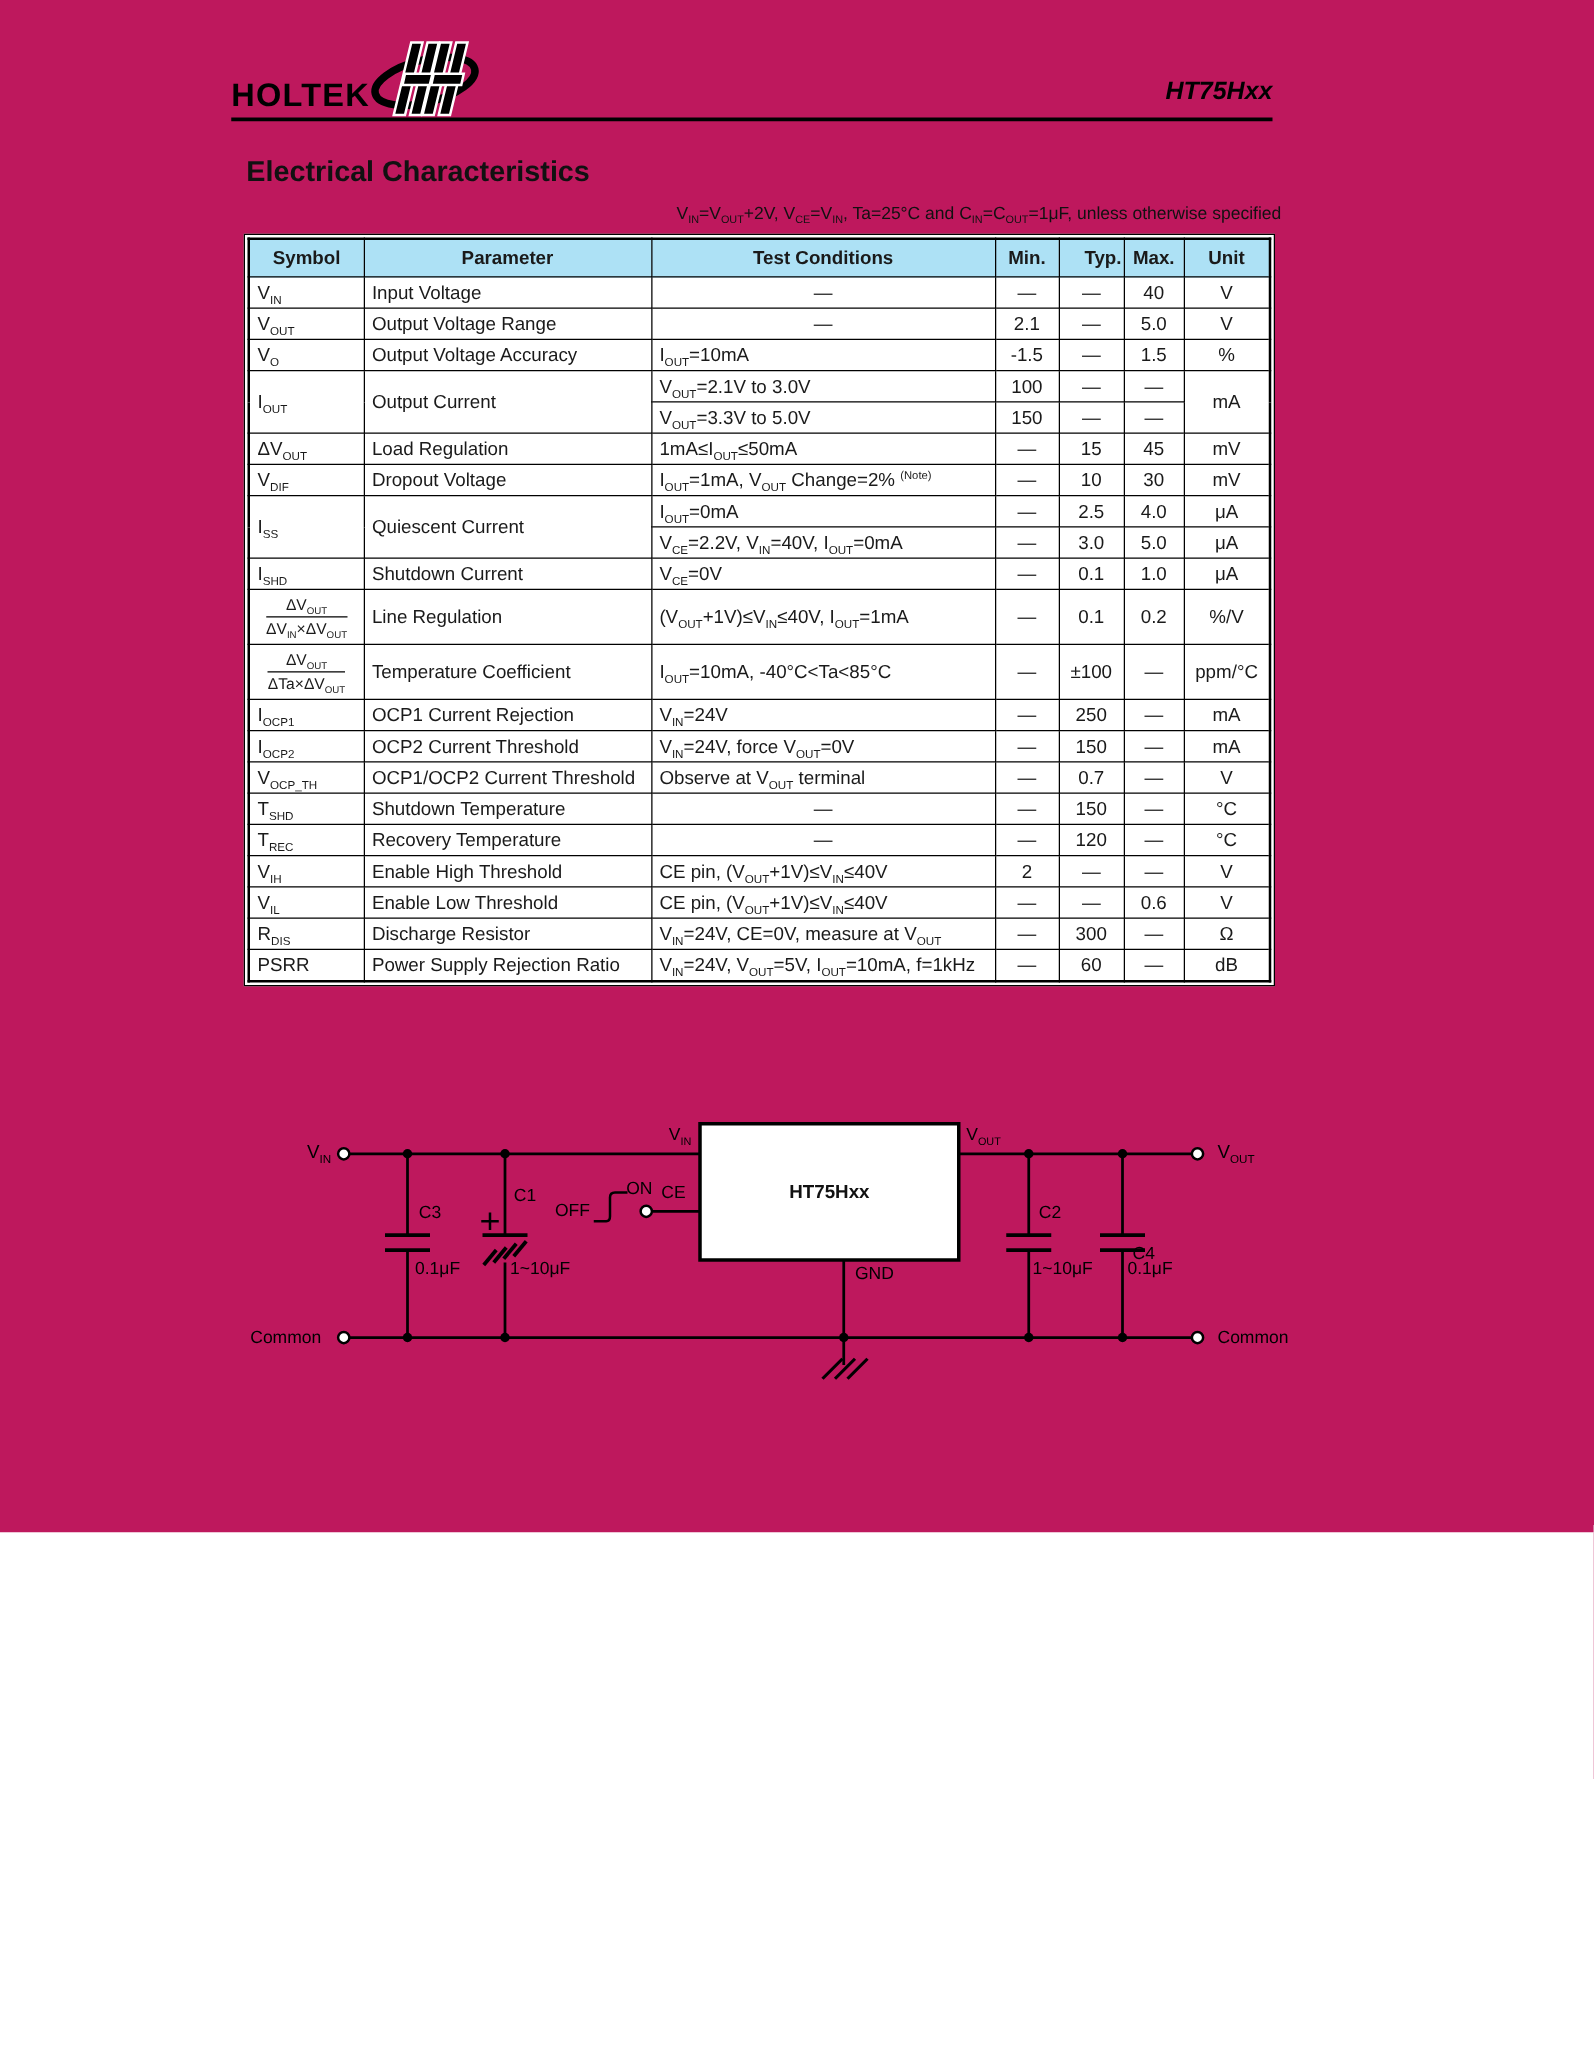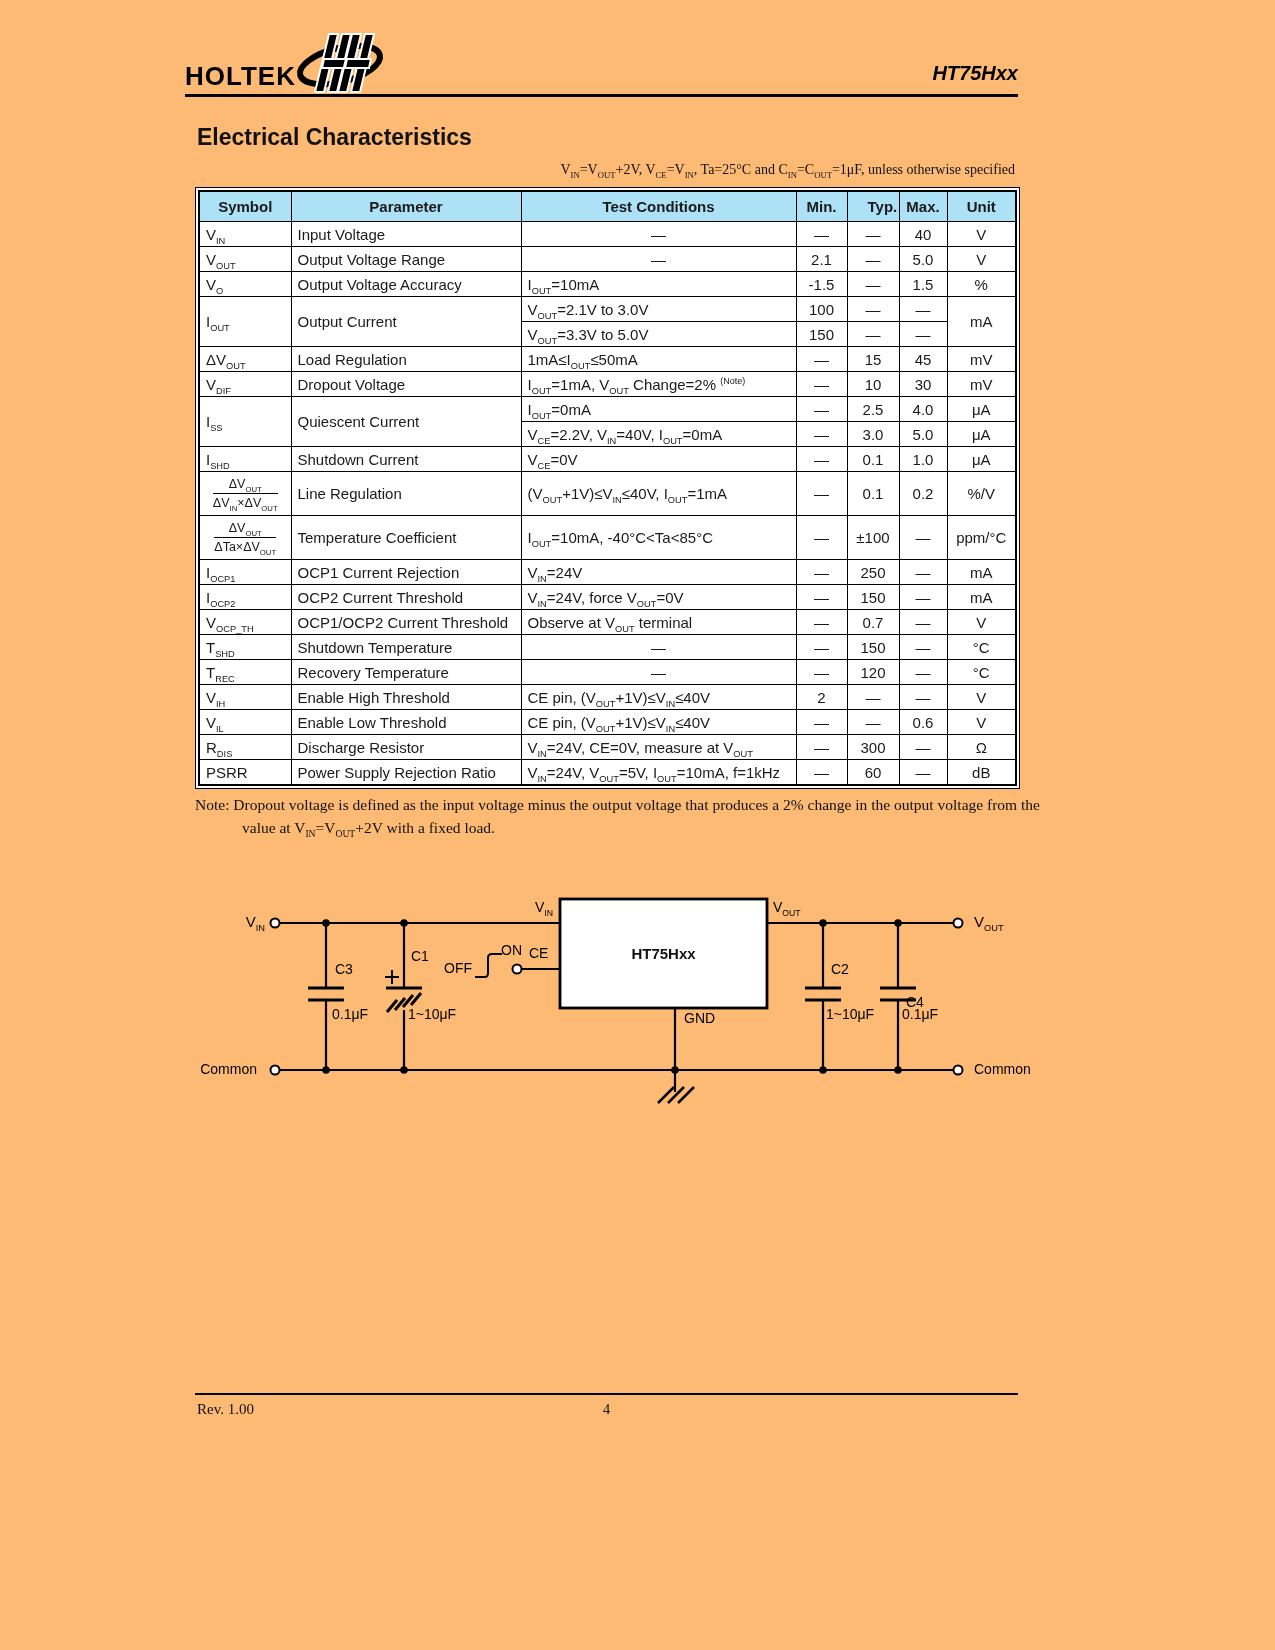--- a/index.html
+++ b/index.html
@@ -1,16 +1,16 @@
 <!DOCTYPE html>
 <html><head>
 <meta charset="utf-8">
 <style>
   html,body{margin:0;padding:0;background:#ffffff;}
-  #page{position:relative;width:1275px;height:1650px;background:#fdba74;
+  #page{position:relative;width:1275px;height:1226px;background:#be185d;
         font-family:"Liberation Sans",sans-serif;color:#111;overflow:hidden;}
   .abs{position:absolute;}
 
   
   #wordmark{font-size:26px;font-weight:800;letter-spacing:1px;color:#000;}
   #doc-title{font-size:20px;font-weight:bold;font-style:italic;color:#000;text-align:right;}
   #header-rule{background:#000;}
   #section-title{font-size:23px;font-weight:bold;color:#111;}
   #conditions-line{font-size:14px;text-align:right;color:#111;}
 
@@ -63,21 +63,21 @@
       <polygon points="31,40 55,40 57,31 33,31"></polygon>
       <polygon points="47,64 56,64 70,6 61,6"></polygon>
       <polygon points="60,64 69,64 83,6 74,6"></polygon>
       <polygon points="54,40 78,40 80,31 56,31"></polygon>
     </g>
   </svg>
   <div class="abs" id="doc-title" style="left:820px;top:62px;width:198px;">HT75Hxx</div>
   <div class="abs" id="header-rule" style="left:185px;top:94px;width:833px;height:3px;"></div>
 
   <div class="abs" id="section-title" style="left:197px;top:124px;">Electrical Characteristics</div>
-  <div class="abs" id="conditions-line" style="left:194px;top:162px;width:821px;font-family:Liberation Serif, serif;">V<sub>IN</sub>=V<sub>OUT</sub>+2V, V<sub>CE</sub>=V<sub>IN</sub>, Ta=25°C and C<sub>IN</sub>=C<sub>OUT</sub>=1μF, unless otherwise specified</div>
+  <div class="abs" id="conditions-line" style="left:204px;top:162px;width:821px;">V<sub>IN</sub>=V<sub>OUT</sub>+2V, V<sub>CE</sub>=V<sub>IN</sub>, Ta=25°C and C<sub>IN</sub>=C<sub>OUT</sub>=1μF, unless otherwise specified</div>
 
   <div class="abs" id="spec-table-wrap" style="left:195px;top:187px;">
     <table id="spec-table">
       <colgroup>
         <col style="width:92px">
           <col style="width:230px">
           <col style="width:275px">
         <col style="width:51px">
           <col style="width:52px">
           <col style="width:48px">
@@ -276,24 +276,20 @@
             <td class="cond">V<sub>IN</sub>=24V, V<sub>OUT</sub>=5V, I<sub>OUT</sub>=10mA, f=1kHz</td>
             <td class="num">—</td>
             <td class="num">60</td>
             <td class="num">—</td>
             <td class="unit" rowspan="1">dB</td>
           </tr>
         </tbody>
     </table>
   </div>
 
-  <div class="abs" id="note" style="left:195px;top:793px;width:830px;">
-    <span>Note:</span>
-    <span>Dropout voltage is defined as the input voltage minus the output voltage that produces a 2% change in the output voltage from the value at V<sub>IN</sub>=V<sub>OUT</sub>+2V with a fixed load.</span>
-  </div>
 
   <div class="abs" id="circuit" style="left:195px;top:860px;">
     <svg width="820" height="255" viewBox="0 0 820 255">
       <g stroke="#000" stroke-width="2.2" fill="none">
         <line x1="84" y1="63" x2="365" y2="63"></line>
         <line x1="572" y1="63" x2="759" y2="63"></line>
         <line x1="84" y1="210" x2="759" y2="210"></line>
         <line x1="327" y1="109" x2="365" y2="109"></line>
         <line x1="480" y1="148" x2="480" y2="232"></line>
       </g>

